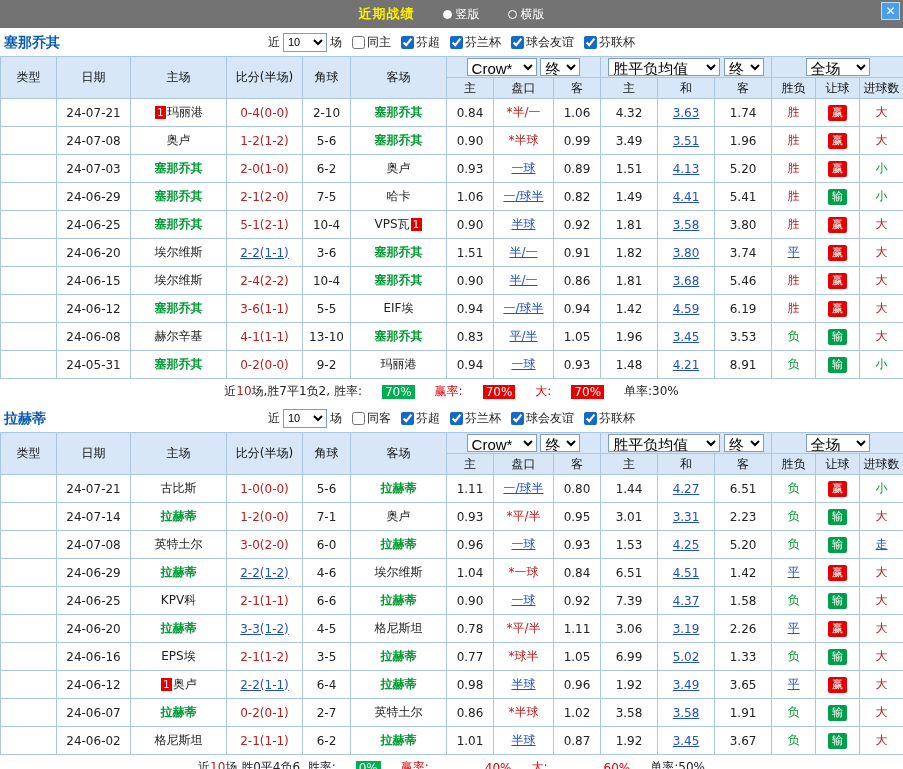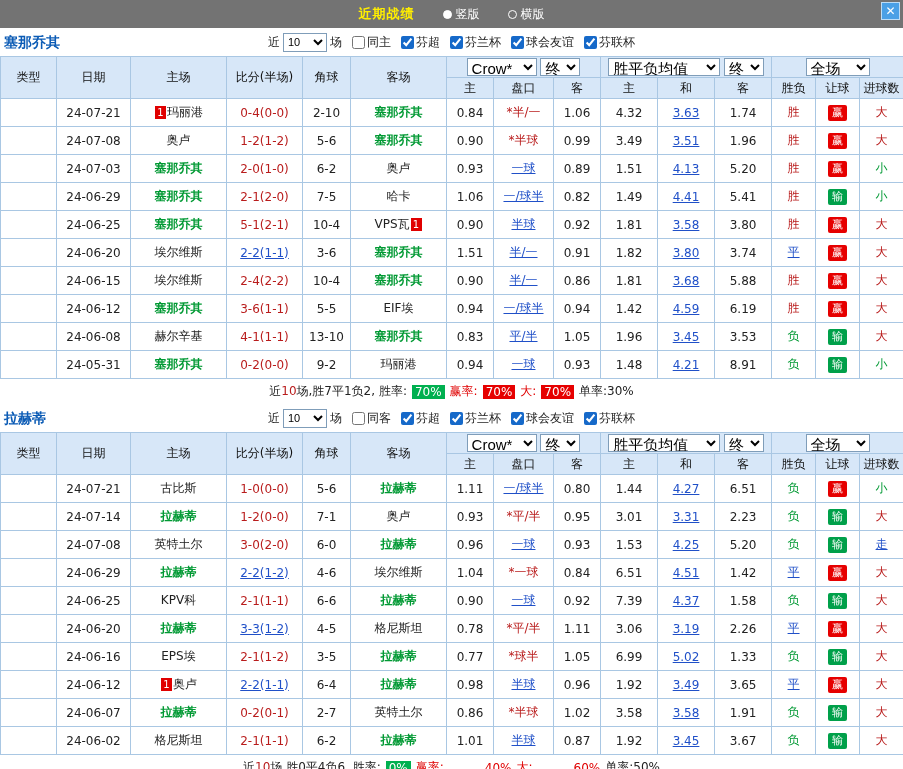--- a/index.html
+++ b/index.html
@@ -35,21 +35,21 @@
   .t-red{color:#b91c1c;}
   .t-blue{color:#2050c8;text-decoration:underline;}
   .t-green{color:#009933;}
   .team-focus{color:#009933;font-weight:bold;}
   .card1{display:inline-block;background:#e00000;color:#fff;font-size:10px;line-height:13px;
          min-width:11px;height:13px;vertical-align:middle;margin:0 1px;padding:0 1px;}
   .pill{display:inline-block;color:#fff;font-size:11px;line-height:16px;padding:0 4px;border-radius:2px;}
   .pill-red{background:#e60000;}
   .pill-green{background:#00a04a;}
   
-  .section-footer{height:25px;display:flex;align-items:center;justify-content:center;gap:5px;white-space:nowrap;}
+  .section-footer{height:25px;display:flex;align-items:center;justify-content:center;gap:20px;white-space:nowrap;}
   .pct-badge-green{background:#00b050;color:#fff;padding:0 3px;}
   .pct-badge-red{background:#e60000;color:#fff;padding:0 3px;}
   .pct-red{color:#e00000;margin-left:36px;}
   .lbl-red{color:#e00000;}
 </style>
 </head>
 <body>
 
 <div class="titlebar">
   <span class="title">近期战绩</span>
@@ -251,21 +251,21 @@
           <td>24-06-15</td>
           <td><span>埃尔维斯</span></td>
           <td class="t-red">2-4(2-2)</td>
           <td>10-4</td>
           <td><span class="team-focus">塞那乔其</span></td>
           <td>0.90</td>
           <td class="t-blue">半/一</td>
           <td>0.86</td>
           <td>1.81</td>
           <td class="t-blue">3.68</td>
-          <td>5.88</td>
+          <td>5.46</td>
           <td class="t-red">胜</td>
           <td><span class="pill pill-red">赢</span></td>
           <td class="t-red">大</td>
         </tr>
         <tr>
           <td class="type-cell type-super">芬超</td>
           <td>24-06-12</td>
           <td><span class="team-focus">塞那乔其</span></td>
           <td class="t-red">3-6(1-1)</td>
           <td>5-5</td>

